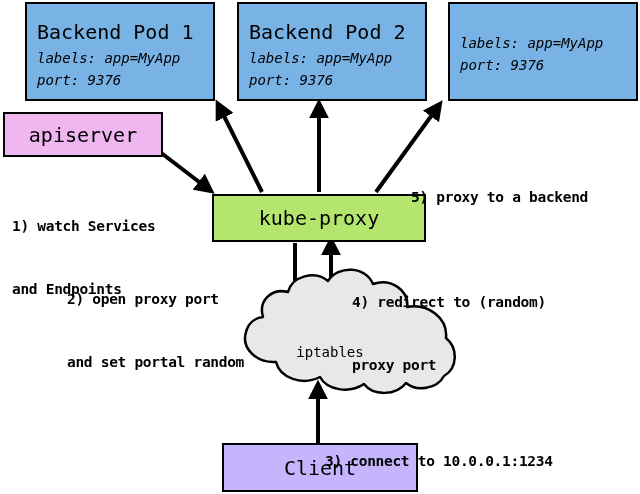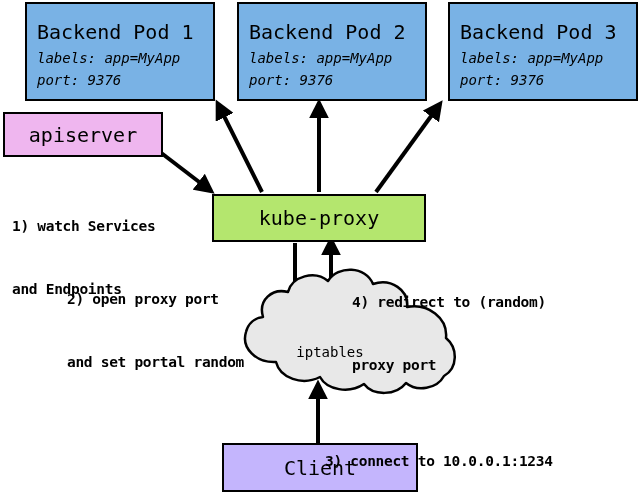--- a/index.html
+++ b/index.html
@@ -136,21 +136,20 @@
     <div class="pod-line">port: 9376</div>
   </div>
 
   <div class="node-box pod-box" style="left:237px; top:2px; width:190px; height:99px;">
     <div class="pod-title">Backend Pod 2</div>
     <div class="pod-line">labels: app=MyApp</div>
     <div class="pod-line">port: 9376</div>
   </div>
 
   <div class="node-box pod-box" style="left:448px; top:2px; width:190px; height:99px;">
-    <div class="pod-title">Backend Pod 3</div>
     <div class="pod-line">labels: app=MyApp</div>
     <div class="pod-line">port: 9376</div>
   </div>
 
   <div class="node-box kubeproxy-box" style="left:212px; top:194px; width:214px; height:48px;">
     <div class="plain-label">kube-proxy</div>
   </div>
 
   <div class="node-box apiserver-box" style="left:3px; top:112px; width:160px; height:45px;">
     <div class="plain-label">apiserver</div>
@@ -172,14 +171,17 @@
 
   <div class="step-label" style="left:325px; top:409px;">
     <div>3) connect to 10.0.0.1:1234</div>
   </div>
 
   <div class="step-label" style="left:352px; top:250px;">
     <div>4) redirect to (random)</div>
     <div>proxy port</div>
   </div>
 
+  <div class="step-label" style="left:411px; top:145px;">
+    <div>5) proxy to a backend</div>
+  </div>
 
 </div>
 
 </body></html>

